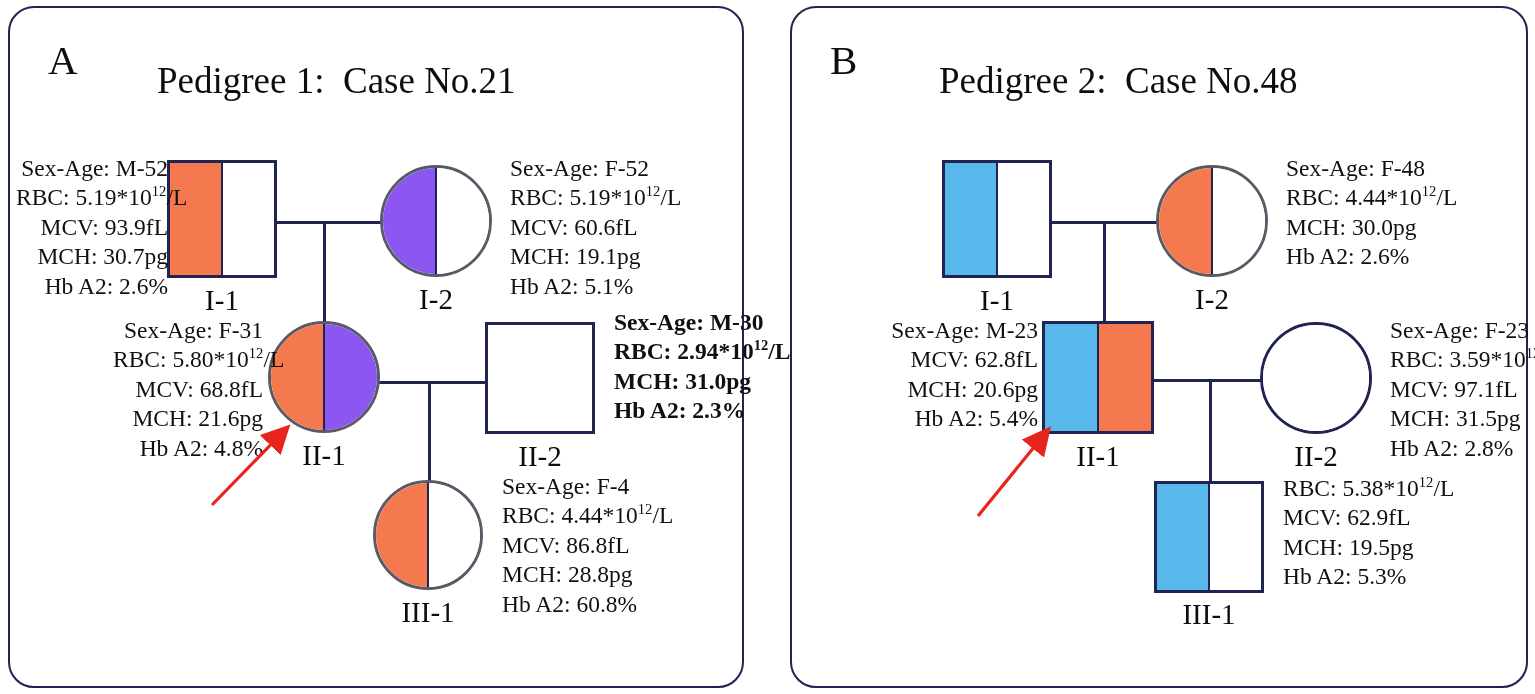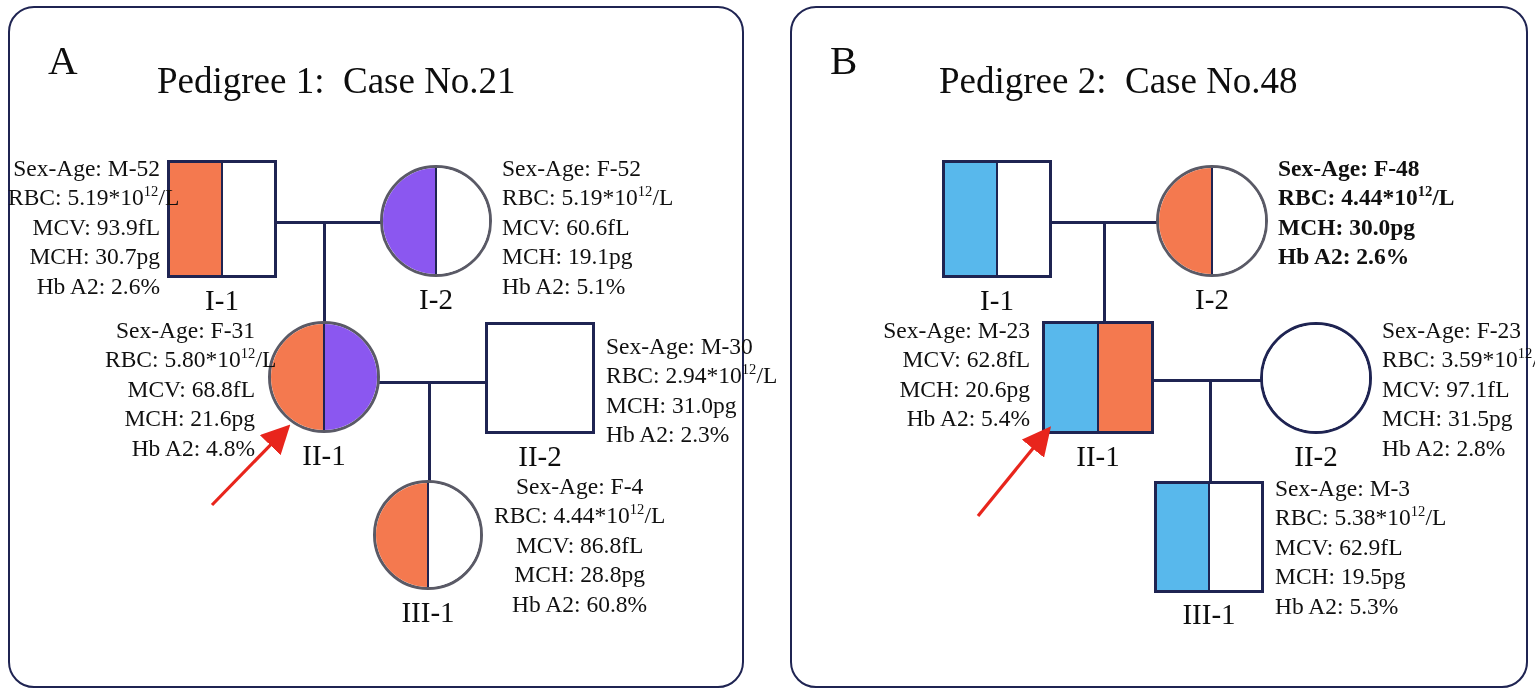--- a/index.html
+++ b/index.html
@@ -89,20 +89,21 @@
     white-space: nowrap;
   }
 
   
   .datablock {
     position: absolute;
     font-size: 23.5px;
     color: #101010;
     line-height: 1.255;
     white-space: nowrap;
+    margin-left: 8px;
   }
   .datablock.right-align { text-align: right; }
   .datablock .row { display: block; }
   sup {
     font-size: 0.62em;
     vertical-align: super;
     line-height: 0;
   }
 
   
@@ -176,34 +177,34 @@
         </marker>
       </defs>
       <line x1="12" y1="97" x2="87" y2="20" stroke="#E8251C" stroke-width="3.2" marker-end="url(#ahA)"></line>
     </svg>
 
     <div class="sym male" style="left:475px; top:314px; width:110px; height:112px;">
       <div class="half left" style="background:#FFFFFF;"></div>
       <div class="half right" style="background:#FFFFFF;"></div>
     </div>
     <div class="idlabel" style="left:475px; top:434px; width:110px;">II-2</div>
-    <div class="datablock" style="left:596px; top:324px;">
+    <div class="datablock" style="left:596px; top:300px;font-weight:bold;">
       <span class="row">Sex-Age: M-30</span>
       <span class="row"><span>RBC: 2.94*10</span><sup>12</sup><span>/L</span></span>
       <span class="row">MCH: 31.0pg</span>
       <span class="row">Hb A2: 2.3%</span>
     </div>
 
     <div class="sym female" style="left:363px; top:472px; width:110px; height:110px;">
       <div class="half left" style="background:#F4794F;"></div>
       <div class="half right" style="background:#FFFFFF;"></div>
       <div class="divider"></div>
     </div>
     <div class="idlabel" style="left:363px; top:590px; width:110px;">III-1</div>
-    <div class="datablock" style="left:484px; top:464px;text-align:center;">
+    <div class="datablock" style="left:484px; top:464px;">
       <span class="row">Sex-Age: F-4</span>
       <span class="row"><span>RBC: 4.44*10</span><sup>12</sup><span>/L</span></span>
       <span class="row">MCV: 86.8fL</span>
       <span class="row">MCH: 28.8pg</span>
       <span class="row">Hb A2: 60.8%</span>
     </div>
 
   </div>
 
   <div class="panel" id="panel-b">
@@ -223,21 +224,21 @@
       <div class="divider"></div>
     </div>
     <div class="idlabel" style="left:150px; top:278px; width:110px;">I-1</div>
 
     <div class="sym female" style="left:364px; top:157px; width:112px; height:112px;">
       <div class="half left" style="background:#F4794F;"></div>
       <div class="half right" style="background:#FFFFFF;"></div>
       <div class="divider"></div>
     </div>
     <div class="idlabel" style="left:364px; top:277px; width:112px;">I-2</div>
-    <div class="datablock" style="left:486px; top:146px;font-weight:bold;">
+    <div class="datablock" style="left:486px; top:146px;">
       <span class="row">Sex-Age: F-48</span>
       <span class="row"><span>RBC: 4.44*10</span><sup>12</sup><span>/L</span></span>
       <span class="row">MCH: 30.0pg</span>
       <span class="row">Hb A2: 2.6%</span>
     </div>
 
     <div class="sym male" style="left:250px; top:313px; width:112px; height:113px;">
       <div class="half left" style="background:#58B8EC;"></div>
       <div class="half right" style="background:#F4794F;"></div>
       <div class="divider"></div>
@@ -272,21 +273,20 @@
       <span class="row">Hb A2: 2.8%</span>
     </div>
 
     <div class="sym male" style="left:362px; top:473px; width:110px; height:112px;">
       <div class="half left" style="background:#58B8EC;"></div>
       <div class="half right" style="background:#FFFFFF;"></div>
       <div class="divider"></div>
     </div>
     <div class="idlabel" style="left:362px; top:592px; width:110px;">III-1</div>
     <div class="datablock" style="left:483px; top:466px;">
-      <span class="row">Sex-Age: M-3</span>
       <span class="row"><span>RBC: 5.38*10</span><sup>12</sup><span>/L</span></span>
       <span class="row">MCV: 62.9fL</span>
       <span class="row">MCH: 19.5pg</span>
       <span class="row">Hb A2: 5.3%</span>
     </div>
 
   </div>
 
 </div>
 

